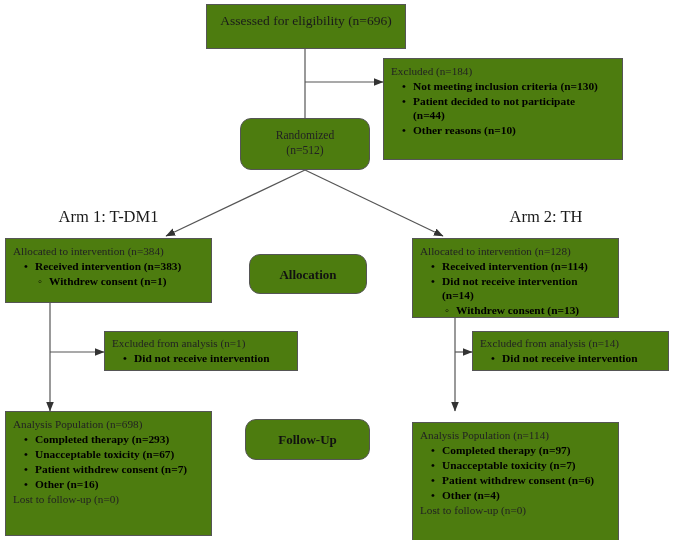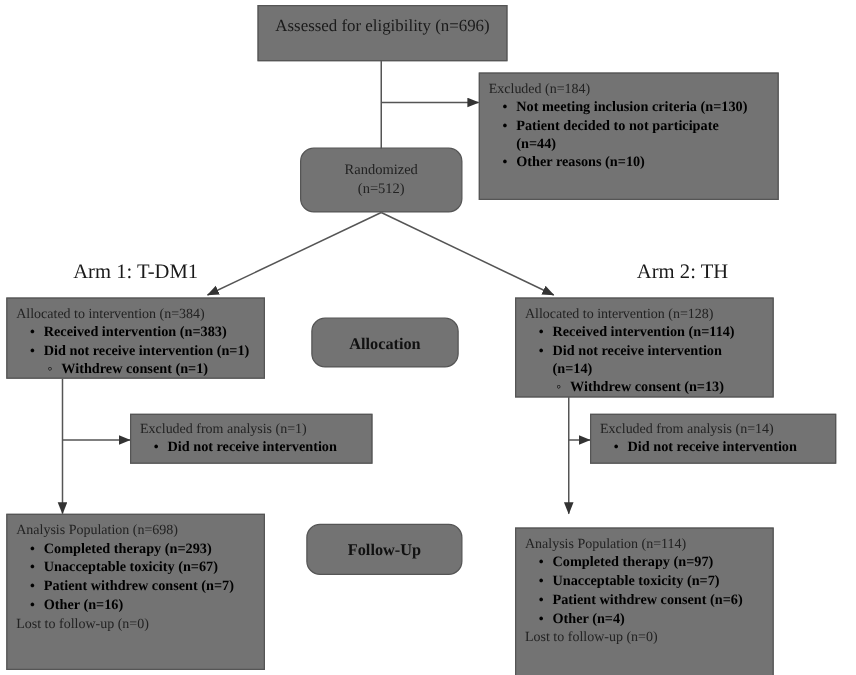--- a/index.html
+++ b/index.html
@@ -16,21 +16,21 @@
     position: relative;
     width: 685px;
     height: 540px;
     background: #ffffff;
     overflow: hidden;
   }
   .box {
     position: absolute;
     box-sizing: border-box;
     border: 1px solid #555555;
-    background: #737373;
+    background: #4d7c0f;
   }
   .box.rounded {
     border-radius: 11px;
   }
   .box-inner {
     padding: 5px 7px 4px 7px;
   }
   .lead {
     font-size: 11.2px;
     line-height: 14px;
@@ -184,21 +184,20 @@
       <div class="stage-label">Allocation</div>
     </div>
   </div>
 
   <div class="box" style="left:5px; top:238px; width:207px; height:65px;">
     <div class="box-inner">
       <div class="lead">Allocated to intervention (n=384)</div>
       <ul class="lvl1">
         <li><span class="bt">Received intervention (n=383)</span></li>
         <li>
-          <span class="bt">Did not receive intervention (n=1)</span>
           <ul class="lvl2">
             <li><span class="bt2">Withdrew consent (n=1)</span></li>
           </ul>
         </li>
       </ul>
     </div>
   </div>
 
   <div class="box" style="left:412px; top:238px; width:207px; height:80px;">
     <div class="box-inner">

